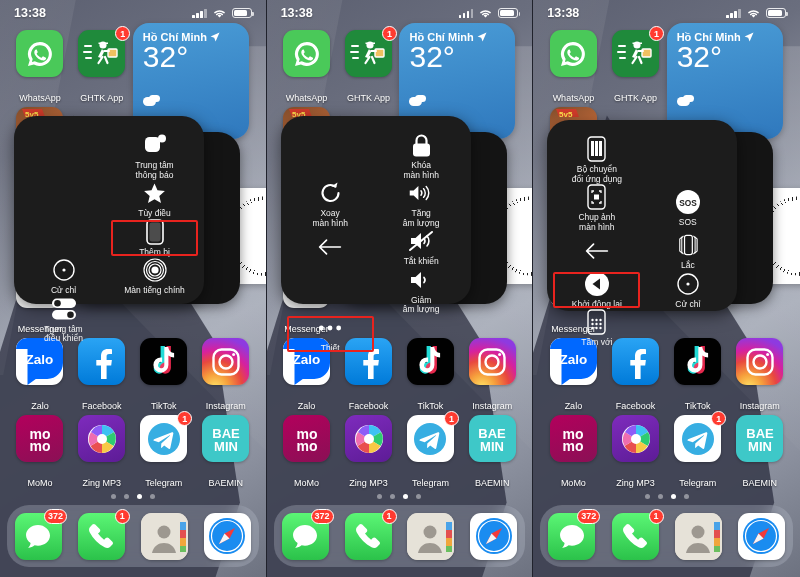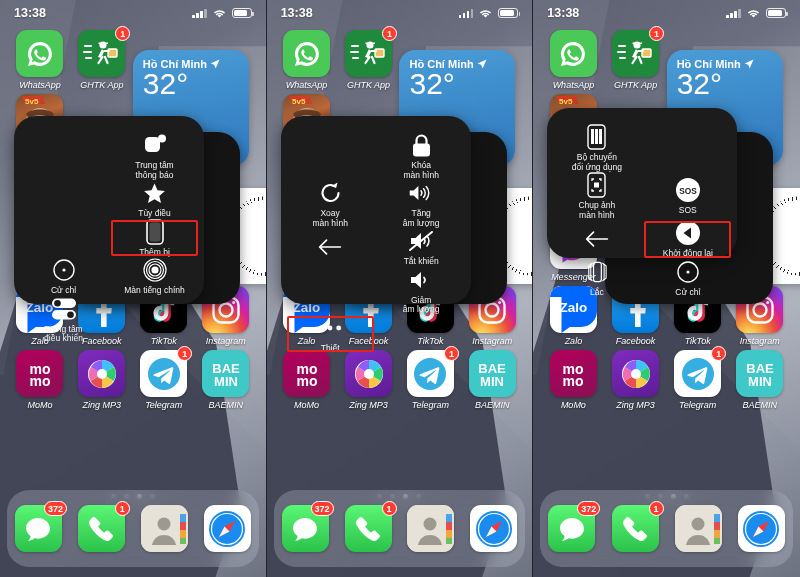--- a/index.html
+++ b/index.html
@@ -45,30 +45,30 @@
 
   
   .grid{ position:absolute; top:30px; left:0; right:0; z-index:2;
     padding:0 9px; }
   .row{ display:flex; }
   .cell{ width:25%; display:flex; flex-direction:column; align-items:center;
     margin-bottom:4px; }
   .ico{ width:47px; height:47px; border-radius:11px; position:relative;
     box-shadow:0 1px 3px rgba(0,0,0,.28); overflow:hidden;
     display:flex; align-items:center; justify-content:center; }
-  .lbl{ margin-top:3px; font-size:9px; color:#fff; text-shadow:0 1px 2px rgba(0,0,0,.55);
-    white-space:nowrap;font-style:italic; }
+  .lbl{ margin-top:16px; font-size:9px; color:#fff; text-shadow:0 1px 2px rgba(0,0,0,.55);
+    white-space:nowrap; }
   .badge{ position:absolute; top:-4px; right:-5px; min-width:15px; height:15px;
     background:#ff3b30; border-radius:9px; color:#fff; font-size:9px; font-weight:700;
     display:flex; align-items:center; justify-content:center; padding:0 3px;
     border:1.2px solid #fff; z-index:3; }
   .ico-wrap{ position:relative; }
 
   
-  .widget-weather{ position:absolute; left:50%; top:50px; width:116px; height:116px;
+  .widget-weather{ position:absolute; left:50%; top:23px; width:116px; height:116px;
     border-radius:16px; background:linear-gradient(170deg,#4a9cd6,#2f78bd);
     z-index:2; padding:8px 10px; color:#fff; box-shadow:0 2px 6px rgba(0,0,0,.25); }
   .w-city{ font-size:11px; font-weight:600; display:flex; align-items:center; gap:3px;}
   .w-temp{ font-size:30px; font-weight:300; line-height:1.05; margin-top:-2px;}
   .w-cloud{ width:13px;height:9px;background:#fff;border-radius:7px;margin-top:24px;
             box-shadow:5px -3px 0 -1px #fff; }
   .widget-clock{ position:absolute; right:-48px; top:188px; width:96px; height:96px;
     border-radius:16px; background:#fff; z-index:2; overflow:hidden;
     box-shadow:0 2px 6px rgba(0,0,0,.25); }
   .clock-face{ position:absolute; inset:7px; border-radius:50%; background:#fff; }
@@ -79,21 +79,21 @@
     -webkit-mask:radial-gradient(circle, transparent 0 36px, #000 36px);
             mask:radial-gradient(circle, transparent 0 36px, #000 36px); }
 
   
   .dots{ position:absolute; left:0; right:0; bottom:78px; display:flex;
     justify-content:center; gap:8px; z-index:3; }
   .dots i{ width:5px; height:5px; border-radius:50%; background:rgba(255,255,255,.42); }
   .dots i.on{ background:#fff; }
 
   
-  .dock{ position:absolute; left:7px; right:7px; bottom:10px; height:77px;
+  .dock{ position:absolute; left:7px; right:7px; bottom:10px; height:62px;
     background:rgba(190,196,210,.30); border-radius:22px; z-index:3;
     display:flex; align-items:center; justify-content:space-around;
     backdrop-filter:blur(8px); }
 
   
   .menu-back{ position:absolute; border-radius:22px; background:#141414; z-index:4;
     box-shadow:0 3px 12px rgba(0,0,0,.45); }
   .menu{ position:absolute; border-radius:22px; background:#1c1c1c; z-index:5;
     box-shadow:0 4px 16px rgba(0,0,0,.5); }
   .menu-grid{ position:absolute; inset:0; display:grid;
@@ -1058,21 +1058,21 @@
             <svg width="40" height="40" viewBox="0 0 40 40">
               <circle cx="20" cy="20" r="18" fill="#1a8cf0"></circle>
               <circle cx="20" cy="20" r="15.5" fill="none" stroke="#fff" stroke-width="1.2"></circle>
               <path d="M28 12 17.5 17.5 12 28 22.5 22.5z" fill="#f23a3a"></path>
               <path d="M17.5 17.5 22.5 22.5 12 28z" fill="#f5f5f5"></path>
             </svg>
           </div>
         </div>
       </div>
       <div class="menu-back" style="left: 72px; top: 132px; width: 168px; height: 172px;"></div>
-      <div class="menu" style="left: 14px; top: 108px; width: 190px; height: 150px;">
+      <div class="menu" style="left: 14px; top: 120px; width: 190px; height: 191px;">
         <div class="menu-grid">
           <div class="mi">
             <span class="mglyph">
               <svg width="19" height="26" viewBox="0 0 19 26">
                 <rect x="1" y="1" width="17" height="24" rx="3.5" fill="none" stroke="#fff" stroke-width="1.4"></rect>
                 <rect x="4" y="5" width="3" height="15" fill="#fff"></rect>
                 <rect x="8" y="5" width="3" height="15" fill="#fff"></rect>
                 <rect x="12" y="5" width="3" height="15" fill="#fff"></rect>
               </svg>
             </span>
@@ -1100,45 +1100,64 @@
             </span>
             <div class="mlbl">SOS</div>
           </div>
           <div class="mi">
             <span class="mglyph">
               <svg width="30" height="22" viewBox="0 0 30 22">
                 <path d="M27 11H3.5M11 3 3 11l8 8" fill="none" stroke="#fff" stroke-width="1.9" stroke-linecap="round" stroke-linejoin="round"></path>
               </svg>
             </span>
           </div>
-          <div class="mi hl">
-            <span class="mglyph">
-              <svg width="26" height="26" viewBox="0 0 26 26">
-                <circle cx="13" cy="13" r="12" fill="#fff"></circle>
-                <path d="M16 7.5 8.5 13 16 18.5z" fill="#1c1c1c"></path>
-              </svg>
-            </span>
-            <div class="mlbl">Khởi động lại</div>
-          </div>
           <div class="mi">
             <span class="mglyph">
               <svg width="30" height="26" viewBox="0 0 30 26">
                 <rect x="11" y="2" width="9" height="22" rx="2.4" fill="none" stroke="#fff" stroke-width="1.4"></rect>
                 <path d="M8.5 3.5 5.5 6v14l3 2.5M22.5 3.5 25.5 6v14l-3 2.5" fill="none" stroke="#fff" stroke-width="1.3"></path>
                 <path d="M9.8 2.6 7.8 4.6v16.8l2 2" fill="none" stroke="#fff" stroke-width="1.2"></path>
                 <path d="M21.2 2.6 23.2 4.6v16.8l-2 2" fill="none" stroke="#fff" stroke-width="1.2"></path>
               </svg>
             </span>
             <div class="mlbl">Lắc</div>
           </div>
+          <div class="mi hl">
+            <span class="mglyph">
+              <svg width="26" height="26" viewBox="0 0 26 26">
+                <circle cx="13" cy="13" r="12" fill="#fff"></circle>
+                <path d="M16 7.5 8.5 13 16 18.5z" fill="#1c1c1c"></path>
+              </svg>
+            </span>
+            <div class="mlbl">Khởi động lại</div>
+          </div>
           <div class="mi">
             <span class="mglyph">
               <svg width="24" height="24" viewBox="0 0 24 24">
                 <circle cx="12" cy="12" r="10" fill="none" stroke="#fff" stroke-width="1.4"></circle>
                 <circle cx="12" cy="12" r="1.6" fill="#fff"></circle>
               </svg>
             </span>
             <div class="mlbl">Cử chỉ</div>
+          </div>
+          <div class="mi">
+            <span class="mglyph">
+              <svg width="19" height="26" viewBox="0 0 19 26">
+                <rect x="1" y="1" width="17" height="24" rx="3.5" fill="none" stroke="#fff" stroke-width="1.4"></rect>
+                <g fill="#fff">
+                  <circle cx="5.5" cy="11" r="1.2"></circle>
+                  <circle cx="9.5" cy="11" r="1.2"></circle>
+                  <circle cx="13.5" cy="11" r="1.2"></circle>
+                  <circle cx="5.5" cy="15" r="1.2"></circle>
+                  <circle cx="9.5" cy="15" r="1.2"></circle>
+                  <circle cx="13.5" cy="15" r="1.2"></circle>
+                  <circle cx="5.5" cy="19" r="1.2"></circle>
+                  <circle cx="9.5" cy="19" r="1.2"></circle>
+                  <circle cx="13.5" cy="19" r="1.2"></circle>
+                </g>
+              </svg>
+            </span>
+            <div class="mlbl">Tầm với</div>
           </div>
         </div>
       </div>
     </div>
   </div>
 
 </body></html>

